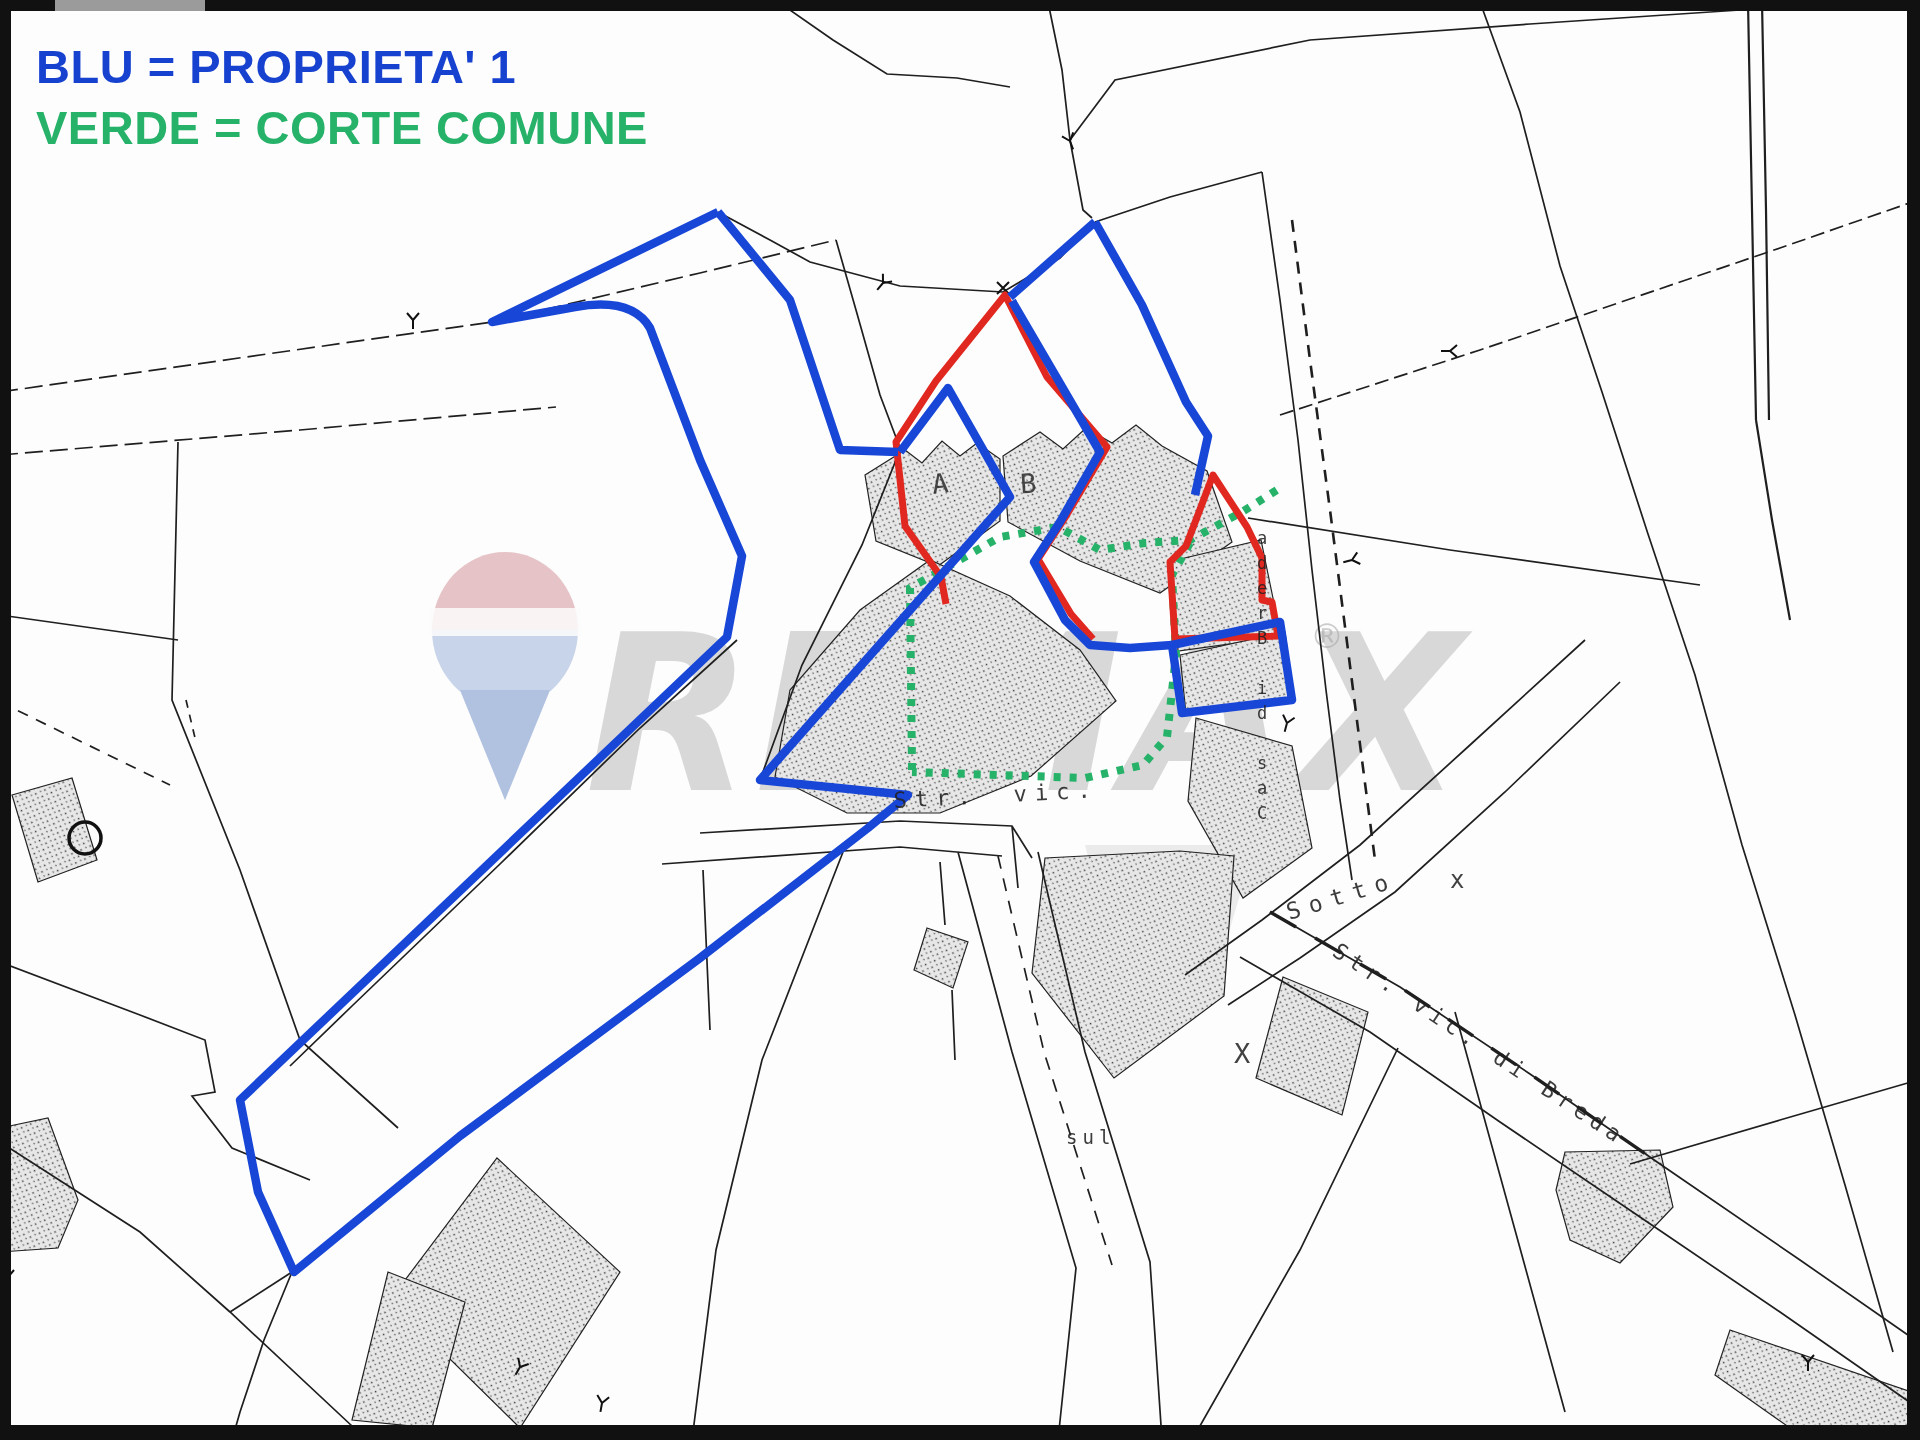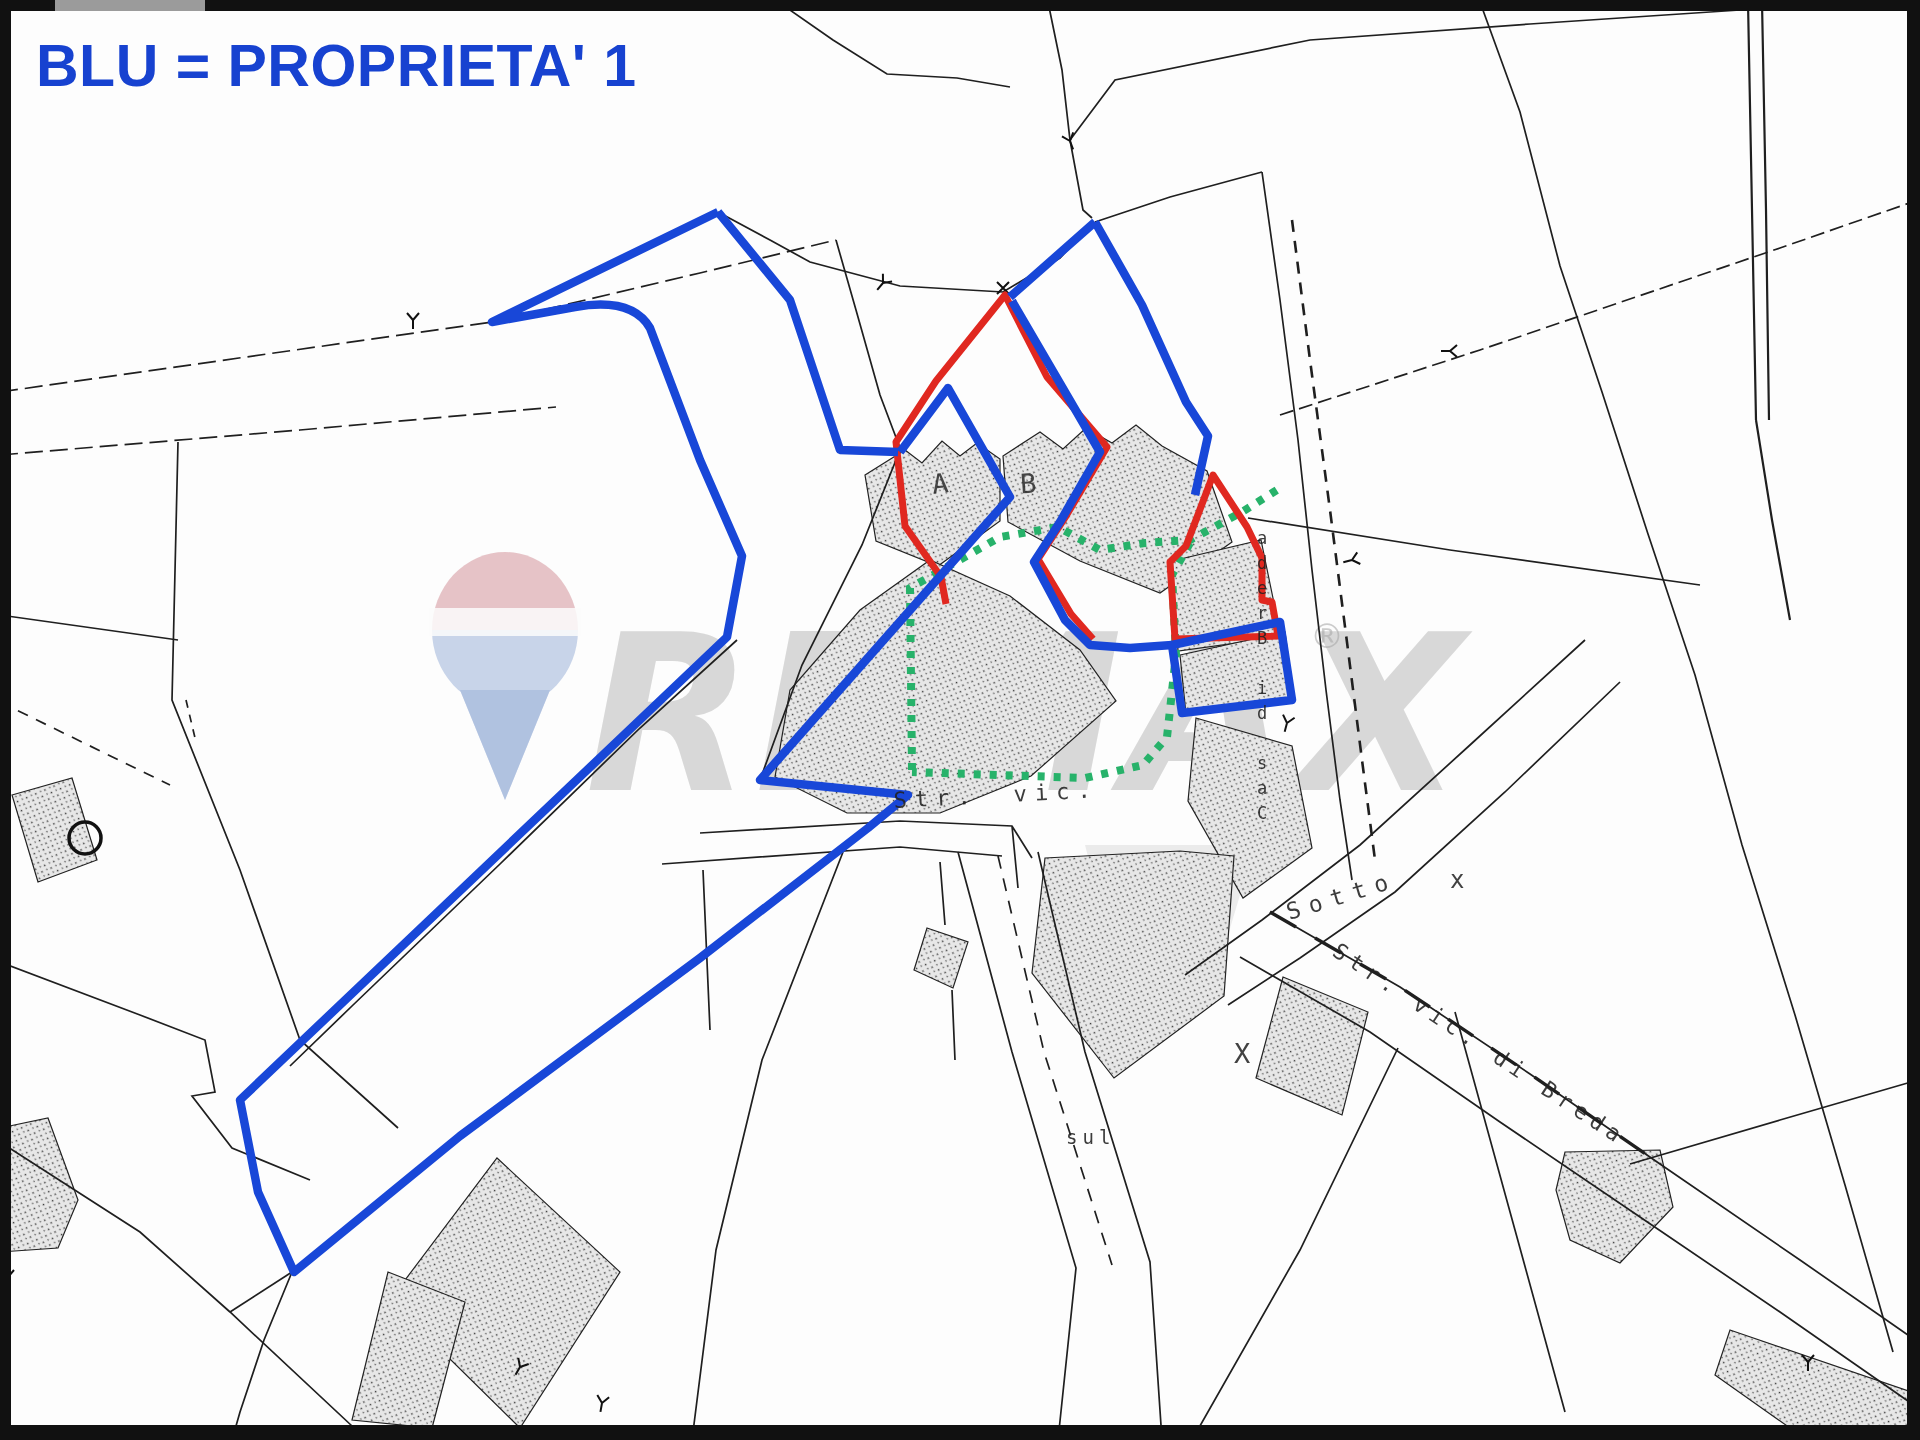--- a/index.html
+++ b/index.html
@@ -15,21 +15,21 @@
   
   .frame{position:absolute;background:#111;z-index:40;}
   .frame.top{left:0;top:0;width:1920px;height:11px;}
   .frame.left{left:0;top:0;width:11px;height:1440px;}
   .frame.right{right:0;top:0;width:13px;height:1440px;}
   .frame.bottom{left:0;bottom:0;width:1920px;height:15px;}
   .frame.gray-notch{left:55px;top:0;width:150px;height:11px;background:#9b9b9b;}
   svg{position:absolute;left:0;top:0;z-index:10;}
   
   #legend{position:absolute;left:36px;top:36px;z-index:50;font-weight:bold;
-          font-size:59px;line-height:61px;letter-spacing:0.5px;white-space:nowrap;}
+          font-size:47px;line-height:61px;letter-spacing:0.5px;white-space:nowrap;}
   .legend-blu{color:var(--legend-blue);}
   .legend-rosso{color:var(--legend-red);}
   .legend-verde{color:var(--legend-green);}
   
   .map-label{position:absolute;z-index:30;color:#222;opacity:.88;white-space:nowrap;
              font-family:"DejaVu Sans Mono", monospace;transform-origin:left top;}
   #lbl-str-vic{left:893px;top:788px;font-size:22px;letter-spacing:8px;word-spacing:14px;transform:rotate(-3deg);}
   #lbl-sotto{left:1283px;top:900px;font-size:23px;letter-spacing:9px;transform:rotate(-17deg);}
   #lbl-breda{left:1342px;top:938px;font-size:22px;letter-spacing:6px;transform:rotate(33.5deg);}
   #lbl-sul{left:1066px;top:1126px;font-size:19px;letter-spacing:5px;text-align:right;}
@@ -161,20 +161,21 @@
       <path d="M718,212 L492,322 L575,307 Q632,297 650,328 L700,460 L742,556 L727,637 L240,1100 L258,1192 L294,1272 L460,1136 L700,958 L868,828 L908,795 L760,780 L1010,497 L948,388 L900,452"></path>
       <path d="M718,212 L790,300 L840,450 L898,452"></path>
       <path d="M1095,222 L1010,297 M1095,222 L1142,305 L1186,402 L1208,436 L1195,495"></path>
       <path d="M1012,301 L1100,452 L1060,522 L1034,562 L1065,620 L1090,645 L1130,648 L1172,645"></path>
       <path d="M1172,645 L1280,622 L1292,700 L1182,713 Z"></path>
     </g>
   </svg>
 
   <div id="legend">
     <div class="legend-blu">BLU = PROPRIETA' 1</div>
+    <div class="legend-verde">VERDE = CORTE COMUNE</div>
   </div>
 
   <div class="map-label" id="lbl-str-vic">Str. vic.</div>
   <div class="map-label" id="lbl-sotto">Sotto</div>
   <div class="map-label" id="lbl-breda">Str. vic. di Breda</div>
   <div class="map-label" id="lbl-sul">sul</div>
   <div class="map-label" id="lbl-cas">aderB id saC</div>
 
   <div class="bldg-letter" id="bl-a">A</div>
   <div class="bldg-letter" id="bl-b">B</div>

